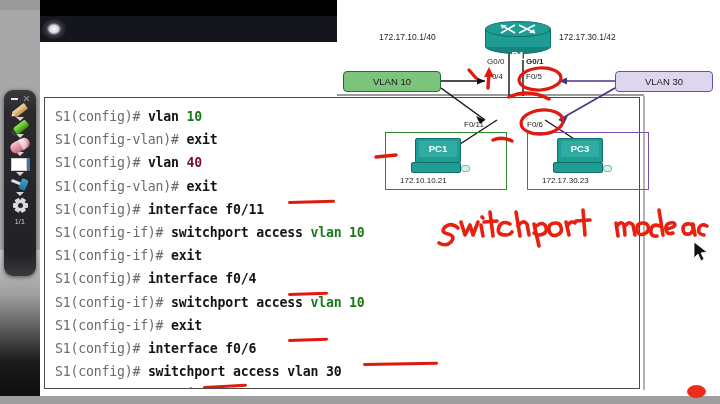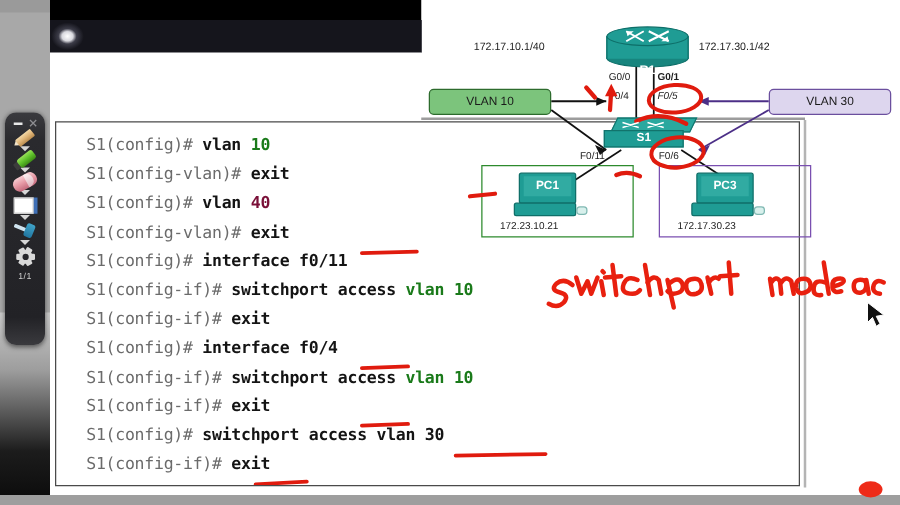--- a/index.html
+++ b/index.html
@@ -185,21 +185,21 @@
     color:#cfcfcf; font-size:7px; margin-top:5px;
     font-family:"Liberation Sans",sans-serif; letter-spacing:.3px;
   }
 
   
   .terminal {
     position: absolute; left: 44px; top: 97px;
     width: 596px; height: 292px;
     background: #ffffff;
     border: 1.5px solid #4a4a4a;
-    padding: 7px 0 0 24px;
+    padding: 7px 0 0 10px;
     overflow: hidden;
   }
   .tline {
     font-family: "DejaVu Sans Mono", "Liberation Mono", monospace;
     font-size: 13.2px;
     line-height: 23.2px;
     white-space: pre;
     letter-spacing: -0.2px;
   }
   .pr { color: #6b6b6b; }          
@@ -432,20 +432,21 @@
         <div class="tline"><span class="pr">S1(config)# </span><span class="cmd">vlan</span><span class="kw-green"> 10</span></div>
         <div class="tline"><span class="pr">S1(config-vlan)# </span><span class="cmd">exit</span></div>
         <div class="tline"><span class="pr">S1(config)# </span><span class="cmd">vlan</span><span class="kw-maroon"> 40</span></div>
         <div class="tline"><span class="pr">S1(config-vlan)# </span><span class="cmd">exit</span></div>
         <div class="tline"><span class="pr">S1(config)# </span><span class="cmd">interface</span><span class="cmd"> f0/11</span></div>
         <div class="tline"><span class="pr">S1(config-if)# </span><span class="cmd">switchport access</span><span class="kw-green"> vlan 10</span></div>
         <div class="tline"><span class="pr">S1(config-if)# </span><span class="cmd">exit</span></div>
         <div class="tline"><span class="pr">S1(config)# </span><span class="cmd">interface</span><span class="cmd"> f0/4</span></div>
         <div class="tline"><span class="pr">S1(config-if)# </span><span class="cmd">switchport access</span><span class="kw-green"> vlan 10</span></div>
         <div class="tline"><span class="pr">S1(config-if)# </span><span class="cmd">exit</span></div>
+        <div class="tline"><span class="pr">S1(config)# </span><span class="cmd">interface</span><span class="cmd"> f0/6</span></div>
         <div class="tline"><span class="pr">S1(config)# </span><span class="cmd">switchport access</span><span class="cmd"> vlan 30</span></div>
         <div class="tline"><span class="pr">S1(config-if)# </span><span class="cmd">exit</span></div>
       </div>
 
     <div class="uline" style="left:243px; top:103px; width:47px; transform:rotate(-1.5deg);"></div>
     <div class="uline" style="left:243px; top:195px; width:40px; transform:rotate(-2deg);"></div>
     <div class="uline" style="left:243px; top:241px; width:40px; transform:rotate(-2deg);"></div>
     <div class="uline" style="left:318px; top:265px; width:75px; transform:rotate(-1deg);"></div>
     <div class="uline" style="left:158px; top:288px; width:44px; transform:rotate(-3deg);"></div>
 
@@ -492,45 +493,37 @@
         <polygon points="36,11 30,11 35,7" fill="#ffffff"></polygon>
       </svg>
       <div class="rlabel">R1</div>
     </div>
 
     <div class="dg-text" style="left:42px; top:24px;">172.17.10.1/40</div>
     <div class="dg-text" style="left:222px; top:24px;">172.17.30.1/42</div>
     <div class="dg-text sm" style="left:150px; top:49px;">G0/0</div>
     <div class="dg-text sm" style="left:189px; top:49px;font-weight:bold;">G0/1</div>
 
-    <div class="switchdev">
-      <div class="top"></div>
-      <div class="front"></div>
-      <svg class="arrowmark" viewBox="0 0 40 8">
-        <path d="M3 2 L16 6 M16 2 L3 6 M23 2 L36 6 M36 2 L23 6" stroke="#ffffff" stroke-width="1.1" fill="none"></path>
-      </svg>
-      <div class="slabel">S1</div>
-    </div>
 
     <div class="dg-text sm" style="left:150px; top:64px;">F0/4</div>
-    <div class="dg-text sm" style="left:189px; top:64px;font-style:italic;">F0/5</div>
+    <div class="dg-text sm" style="left:189px; top:64px;">F0/5</div>
     <div class="dg-text sm" style="left:127px; top:112px;">F0/11</div>
     <div class="dg-text sm" style="left:190px; top:112px;">F0/6</div>
 
     <div class="vlanrect rect-green" style="left:48px; top:124px; width:122px; height:58px;"></div>
     <div class="vlanrect rect-purple" style="left:190px; top:124px; width:122px; height:58px;"></div>
 
     <div class="pc" style="left:72px; top:130px;">
       <div class="mon"></div>
         <div class="screen2"></div>
       <div class="plabel">PC1</div>
       <div class="base"></div>
         <div class="mouse"></div>
     </div>
-    <div class="ip" style="left:63px; top:168px;">172.23.10.21</div>
+    <div class="ip" style="left:63px; top:168px;">172.10.10.21</div>
 
     <div class="pc" style="left:214px; top:130px;">
       <div class="mon"></div>
         <div class="screen2"></div>
       <div class="plabel">PC3</div>
       <div class="base"></div>
         <div class="mouse"></div>
     </div>
     <div class="ip" style="left:205px; top:168px;">172.17.30.23</div>
   </div>

